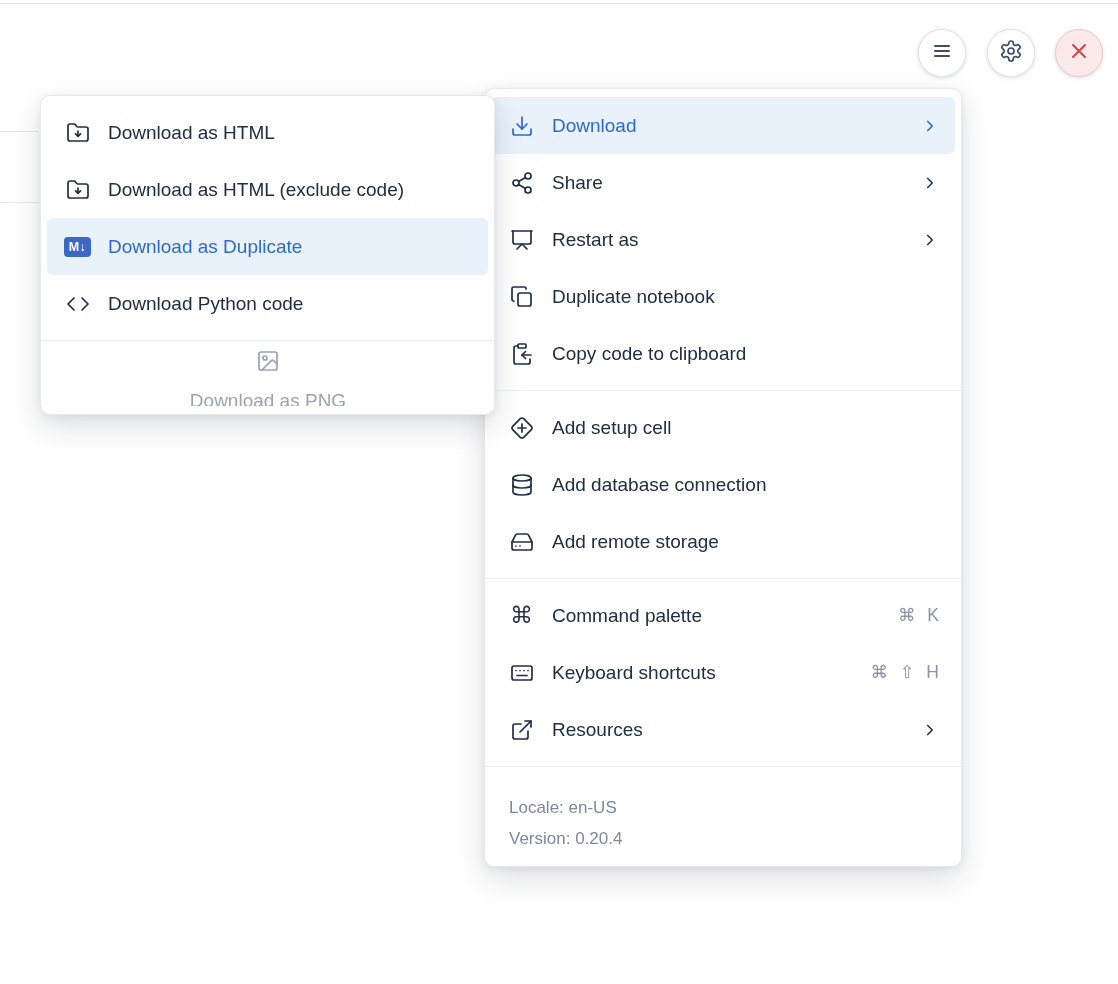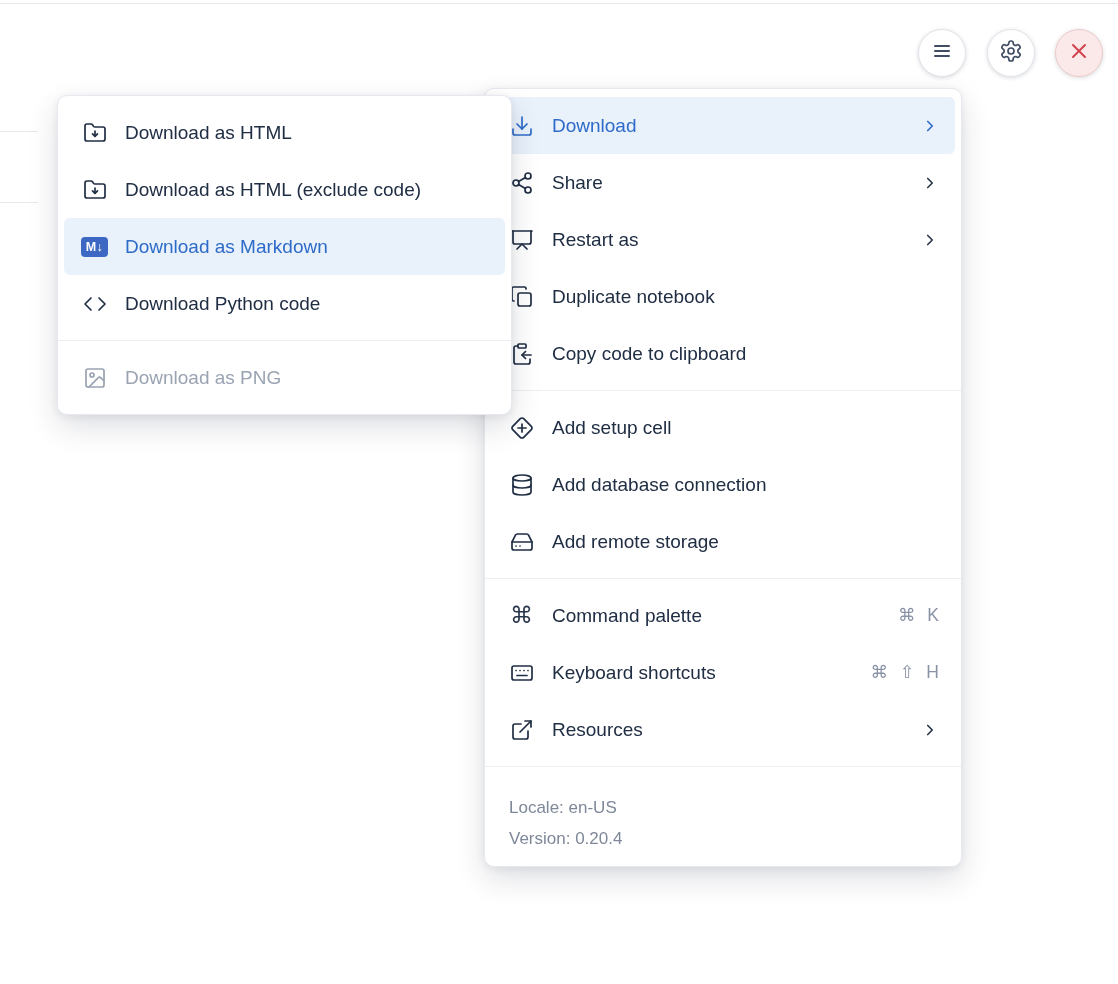--- a/index.html
+++ b/index.html
@@ -25,36 +25,36 @@
   #btn-menu { left:918px; }
   #btn-settings { left:987px; }
   #btn-close { left:1055px; background:#fbe9e9; border-color:#eecaca; color:#d2444e; }
 
   
   .panel {
     position:absolute; background:#fff; border:1px solid #e7e9ee; border-radius:10px;
     box-shadow:0 12px 30px rgba(25,35,55,.14), 0 2px 8px rgba(25,35,55,.07);
   }
   #main-menu { left:484px; top:88px; width:478px; z-index:1; }
-  #download-submenu { left:57px; top:95px; width:455px; z-index:2; }
+  #download-submenu { left:40px; top:95px; width:455px; z-index:2; }
 
   .section, .group { padding:8px 6px; }
   .section + .section, .group + .group { border-top:1px solid #eceef3; }
   .footer {
     border-top:1px solid #eceef3; padding:25px 24px 12px;
     color:#7e8899; font-size:17px; line-height:31px;
   }
 
   .row {
     display:flex; align-items:center; height:57px;
     padding:0 16px 0 17px; gap:17px; border-radius:6px;
     font-size:19px; color:#202e44; cursor:pointer; white-space:nowrap;
   }
   .row.hl { background:#e9f1fb; color:#2e6bc8; }
-  .row.dis { color:#9aa3b2; cursor:default; }
+  .row.dis { color:#9aa3b2; cursor:default;flex-direction:column; }
   .icn { width:27px; height:24px; flex:none; display:flex; align-items:center; justify-content:center; }
   .icn svg { display:block; }
   .lbl { flex:1; overflow:hidden; text-overflow:ellipsis; }
   .chev { flex:none; display:flex; color:#27344a; }
   .hl .chev { color:inherit; }
   .sc { flex:none; color:#8a93a6; font-size:17.5px; word-spacing:7px; }
   .cmd-glyph { font-size:23px; line-height:1; color:#27344a; }
   .badge-md {
     width:27px; height:20px; background:#3c68c4; color:#fff; border-radius:4px;
     font-size:12.5px; font-weight:bold; display:flex; align-items:center;
@@ -257,21 +257,21 @@
             <path d="M12 10v5"></path>
             <path d="m9.5 12.8 2.5 2.5 2.5-2.5"></path>
           </svg>
       </span>
       <span class="lbl">Download as HTML (exclude code)</span>
     </div>
     <div class="row hl">
       <span class="icn">
         <span class="badge-md">M↓</span>
       </span>
-      <span class="lbl">Download as Markdown</span>
+      <span class="lbl">Download as Duplicate</span>
     </div>
     <div class="row">
       <span class="icn">
         <svg width="24" height="24" viewBox="0 0 24 24" fill="none" stroke="currentColor" stroke-width="1.7" stroke-linecap="round" stroke-linejoin="round">
             <polyline points="16 18 22 12 16 6"></polyline>
             <polyline points="8 6 2 12 8 18"></polyline>
           </svg>
       </span>
       <span class="lbl">Download Python code</span>
     </div>

